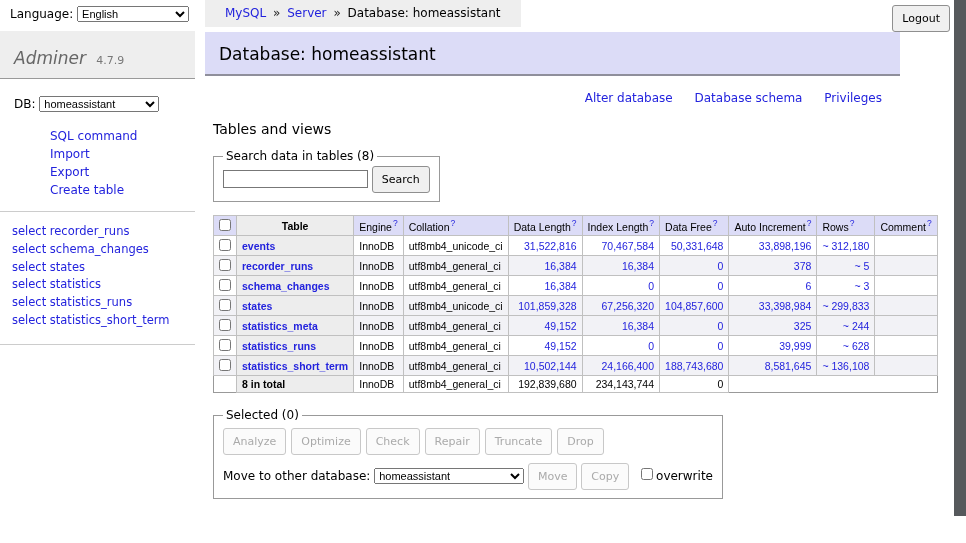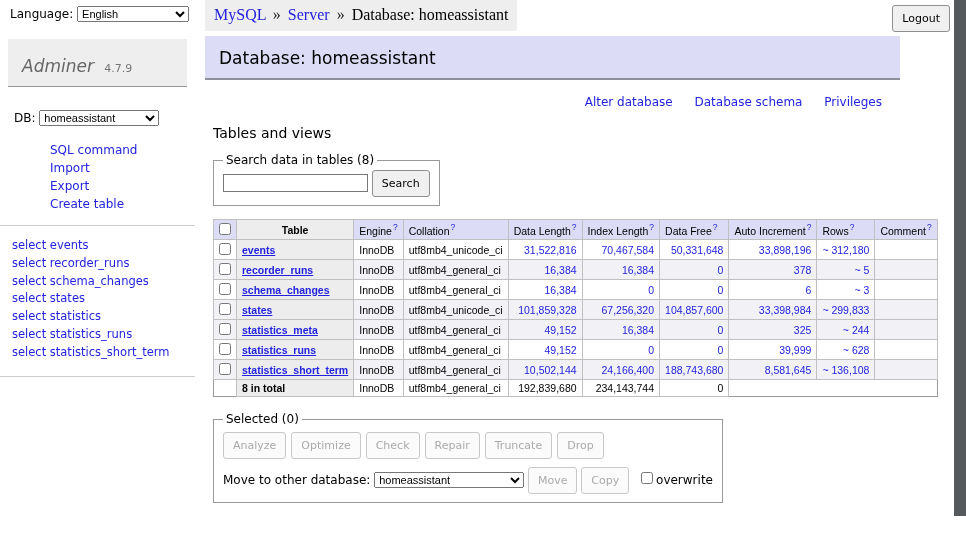--- a/index.html
+++ b/index.html
@@ -8,33 +8,33 @@
     width:966px; height:543px; overflow:hidden; position:relative;
     background:#fff; color:#000;
     font-family:"DejaVu Sans","Liberation Sans",sans-serif; font-size:13px;
   }
   a { color:var(--link,#2323dd); text-decoration:none; cursor:pointer; }
 
   
   .sidebar { position:absolute; left:0; top:0; width:195px; }
   .lang-row { margin:0; padding:6px 0 9px 10px; font-size:12px; }
   .lang-row select { width:112px; font-size:11px; }
-  h1 { margin:8px; padding:9px 14px 8px; background:#eee; border-bottom:1px solid #999; font-weight:normal; }
+  h1 { margin:0; padding:9px 14px 8px; background:#eee; border-bottom:1px solid #999; font-weight:normal; }
   .app-name { font-style:italic; font-size:17px; color:#666; }
   .app-version { font-size:11px; color:#777; margin-left:2px; }
   .db-row { margin:2px; padding:15px 12px 11px; font-size:12px; }
   .db-row select { width:120px; font-size:11px; }
   .side-links { margin:0; padding:2px 12px 12px; border-bottom:1px solid #ccc; font-size:12px; line-height:1.5; }
   .side-link { margin-right:12px; white-space:nowrap;margin-left:38px; }
   .table-list { margin:0; padding:11px 12px 14px; border-bottom:1px solid #ccc; font-size:11.5px; line-height:1.55; }
   .sel-link { display:block; white-space:nowrap; }
 
   
   .content { position:absolute; left:205px; top:0; width:695px; }
-  .breadcrumb { display:inline-block; background:var(--crumb-bg,#eee); padding:6px 9px 7px; font-size:16px;font-family:Liberation Serif, serif; }
+  .breadcrumb { display:inline-block; background:var(--crumb-bg,#eee); padding:6px 20px 7px; font-size:12px; }
   .breadcrumb .sep { margin:0 3px; color:#222; }
   .logout-btn { position:absolute; right:16px; top:5px; }
   h2 { margin:5px 0 0; padding:12px 14px 10px; background:var(--title-bg,#dcdcf7);
        border-bottom:2px solid #8f8f9b; font-size:17px; font-weight:normal; }
   .inner { padding-left:8px; }
   .nav-links { margin:15px 0 14px; font-size:12px;text-align:right; }
   .nav-links a { margin-right:18px; }
   h3 { margin:16px 0 12px; font-size:14px; font-weight:normal; }
 
   fieldset { display:inline-block; border:1px solid #999; margin:0; padding:3px 9px 8px; font-size:12px; }
@@ -43,21 +43,21 @@
   .btn { font-family:inherit; font-size:11px; padding:6px 9px; border:1px solid #8f8f8f; border-radius:3px; background:#f0f0f0; color:#000; }
   .btn:disabled { color:#aaa; border-color:#c8c8c8; background:#fbfbfb; }
 
   
   table { border-collapse:collapse; margin-top:13px; border:1px solid #999;
           font-family:"Liberation Sans",sans-serif; font-size:10.5px; }
   td, th { border:1px solid #c0c0c0; padding:2px 5px; white-space:nowrap; }
   thead td { background:var(--thead-bg,#dcdcf7); }
   thead th { background:var(--rowhead-bg,#ededed); font-weight:bold; text-align:center; padding:3px 14px; }
   tbody th { background:var(--rowhead-bg,#ededed); text-align:left; }
-  tbody th a { font-weight:bold;text-decoration:underline; }
+  tbody th a { font-weight:bold; }
   tr.even td { background:var(--stripe,#f2f2f6); }
   td.num { text-align:right; }
   td.check { text-align:center; padding:2px 4px; }
   td.comment { min-width:52px; }
   td.noborder { border:none; }
   tr.total td, tr.total th { color:#000; }
   tr.total th { font-weight:bold; }
   .help { font-size:8.5px; vertical-align:super; margin-left:1px; }
   input[type=checkbox] { width:12px; height:12px; margin:1px; }
 
@@ -87,21 +87,20 @@
     <h1>
       <span class="app-name">Adminer</span>
       <span class="app-version">4.7.9</span>
     </h1>
     <p class="db-row">
       <span>DB:</span>
       <select><option>homeassistant</option></select>
     </p>
     <p class="side-links"><a class="side-link">SQL command</a> <a class="side-link">Import</a> <a class="side-link">Export</a> <a class="side-link">Create table</a> </p>
     <p class="table-list">
-        <a class="sel-link">select events</a> 
         <a class="sel-link">select recorder_runs</a> 
         <a class="sel-link">select schema_changes</a> 
         <a class="sel-link">select states</a> 
         <a class="sel-link">select statistics</a> 
         <a class="sel-link">select statistics_runs</a> 
         <a class="sel-link">select statistics_short_term</a> 
       </p>
   </aside>
 
   <button class="btn logout-btn">Logout</button>

